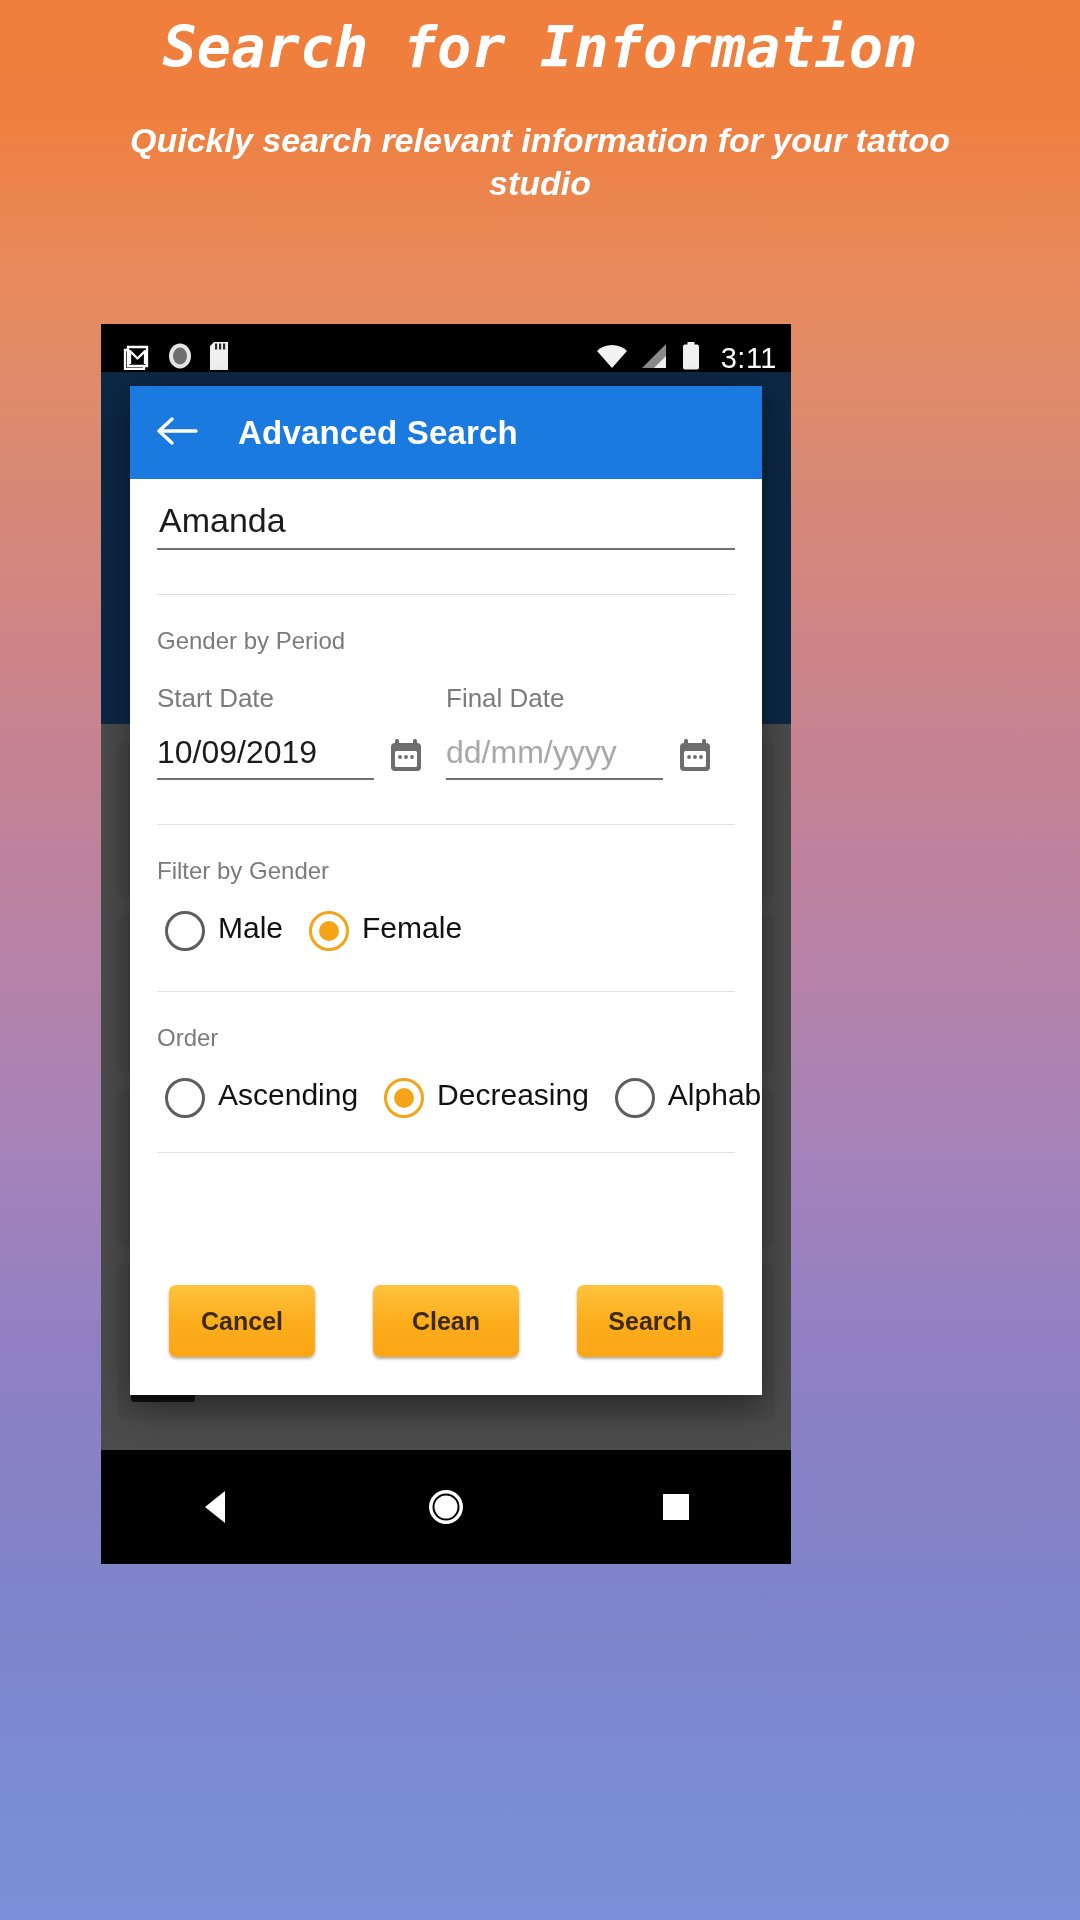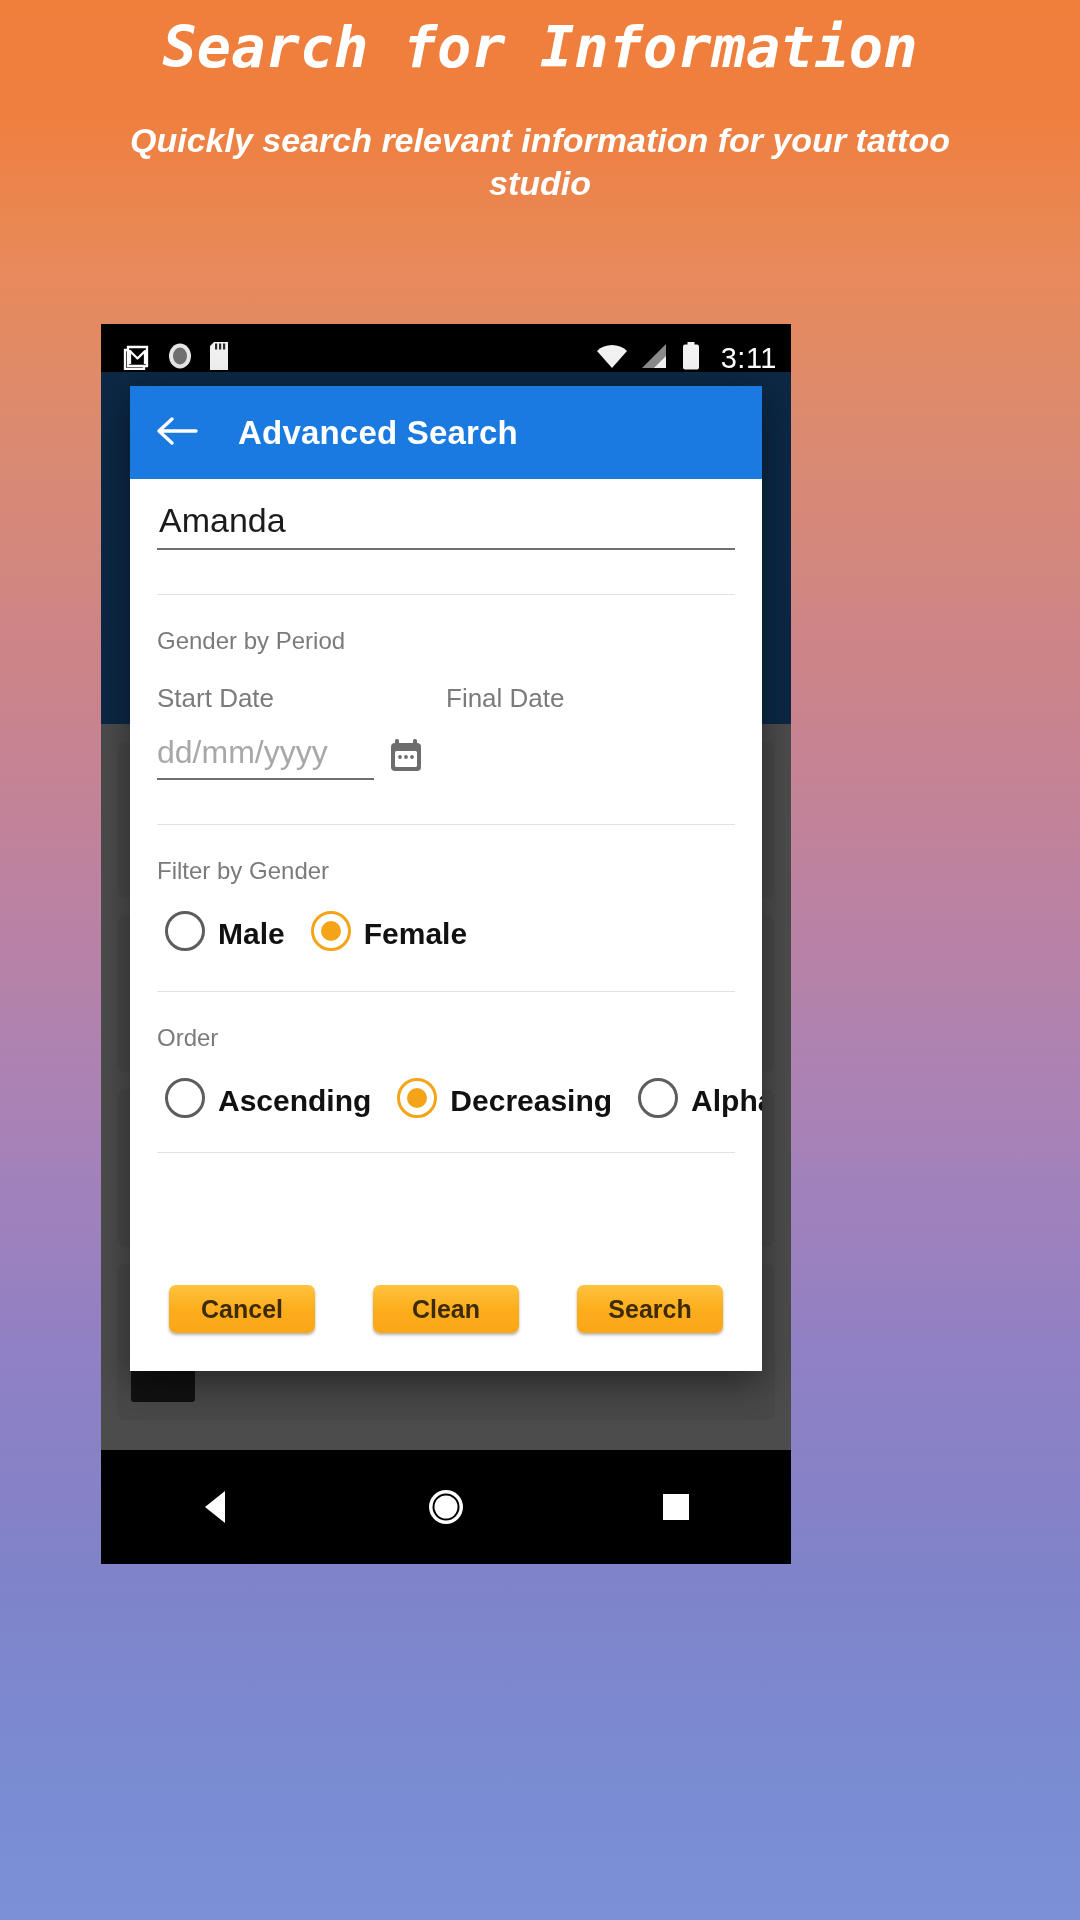--- a/index.html
+++ b/index.html
@@ -212,23 +212,22 @@
   }
 
   .radio-row {
     display: flex;
     align-items: center;
     padding: 26px 0 30px 8px;
     gap: 0;
   }
   .radio-item {
     display: flex;
-    align-items: flex-end;
+    align-items: flex-start;
     margin-right: 26px;
-    font-weight: bold;
   }
   .radio-item:last-child { margin-right: 0; }
   .radio {
     width: 40px; height: 40px;
     border-radius: 50%;
     border: 3px solid #5d5d5d;
     box-sizing: border-box;
     flex: 0 0 40px;
     position: relative;
   }
@@ -254,21 +253,21 @@
     justify-content: space-between;
     padding: 0 12px;
     margin-top: 132px;
     margin-bottom: 38px;
   }
   .btn {
     background: linear-gradient(180deg, #ffc33e 0%, #fcad1c 52%, #fba617 100%);
     border: none;
     border-radius: 7px;
     padding: 0 26px;
-    height: 48px;
+    height: 72px;
     min-width: 146px;
     color: #3d2a06;
     font-size: 25px;
     font-weight: bold;
     font-family: "Liberation Sans", sans-serif;
     box-shadow: 0 2px 3px rgba(0,0,0,0.30);
     display: flex;
     align-items: center;
     justify-content: center;
   }
@@ -377,20 +376,37 @@
       <div class="row" style="margin-top:28px;">
         <div class="col">
           <span style="color:#7b7b7b;font-size:26px;">Start Date</span>
         </div>
         <div class="col">
           <span style="color:#7b7b7b;font-size:26px;">Final Date</span>
         </div>
       </div>
 
       <div class="date-row">
+        <div class="date-cell">
+          <div class="date-input">
+            <div class="date-text">10/09/2019</div>
+            <div class="underline"></div>
+          </div>
+          <span class="cal-btn">
+            <svg width="38" height="38" viewBox="0 0 38 38">
+              <rect x="8" y="2" width="4" height="8" rx="1.6" fill="#6d6d6d"></rect>
+              <rect x="26" y="2" width="4" height="8" rx="1.6" fill="#6d6d6d"></rect>
+              <rect x="4" y="6" width="30" height="28" rx="4" fill="#6d6d6d"></rect>
+              <rect x="8" y="14" width="22" height="16" rx="1.5" fill="#ffffff"></rect>
+              <circle cx="13" cy="20" r="1.9" fill="#6d6d6d"></circle>
+              <circle cx="19" cy="20" r="1.9" fill="#6d6d6d"></circle>
+              <circle cx="25" cy="20" r="1.9" fill="#6d6d6d"></circle>
+            </svg>
+          </span>
+        </div>
         <div class="date-cell">
           <div class="date-input">
             <div class="date-text placeholder">dd/mm/yyyy</div>
             <div class="underline"></div>
           </div>
           <span class="cal-btn">
             <svg width="38" height="38" viewBox="0 0 38 38">
               <rect x="8" y="2" width="4" height="8" rx="1.6" fill="#6d6d6d"></rect>
               <rect x="26" y="2" width="4" height="8" rx="1.6" fill="#6d6d6d"></rect>
               <rect x="4" y="6" width="30" height="28" rx="4" fill="#6d6d6d"></rect>

